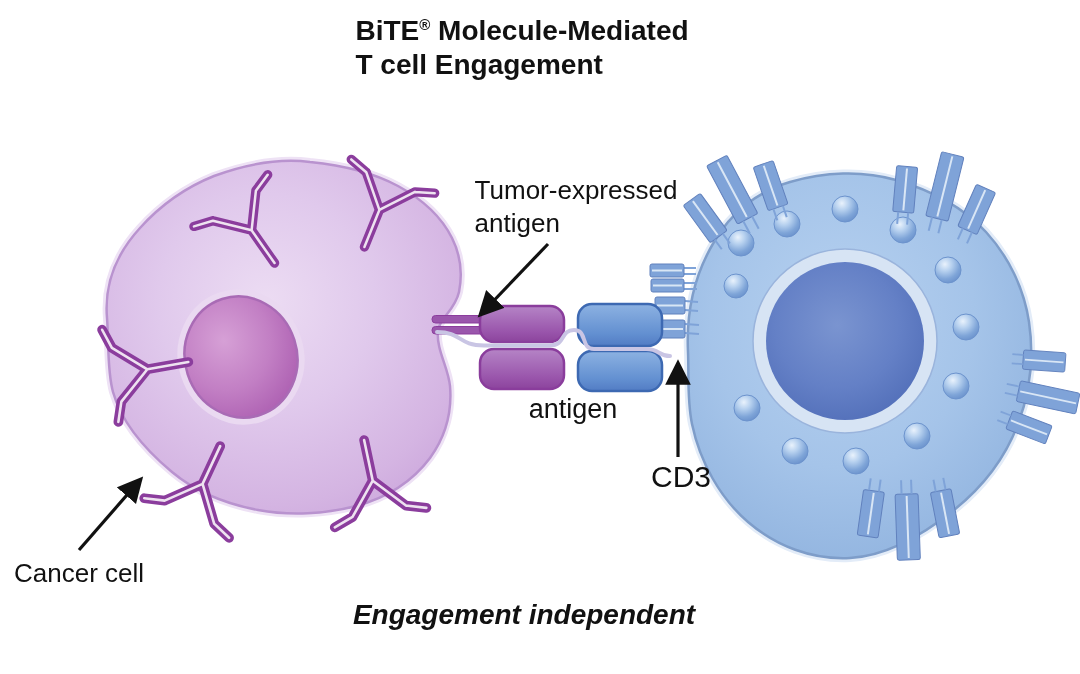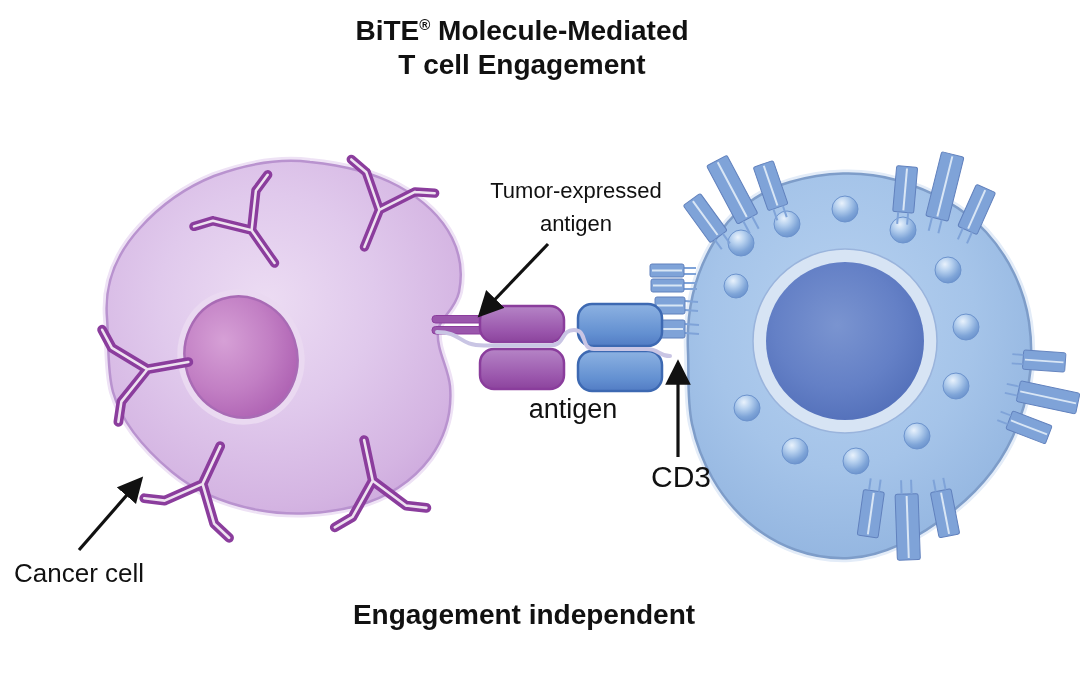--- a/index.html
+++ b/index.html
@@ -5,29 +5,29 @@
   html,body{margin:0;padding:0;background:#fff;}
   .stage{
     position:relative;
     width:1080px;height:674px;
     background:#ffffff;
     overflow:hidden;
     font-family:"Liberation Sans", sans-serif;
     color:#111;
   }
   .stage svg{position:absolute;left:0;top:0;}
-  .lbl{position:absolute;transform:translateX(-50%);text-align:center;white-space:nowrap;}
+  .lbl{position:absolute;transform:translateX(-50%);text-align:left;white-space:nowrap;}
   .title{left:522px;top:8px;font-size:28px;line-height:34px;font-weight:700;}
   .title sup{font-size:15px;}
-  .tumor-lbl{left:576px;top:174px;font-size:22px;line-height:33px;font-weight:400;}
+  .tumor-lbl{left:576px;top:174px;font-size:26px;line-height:33px;font-weight:400;}
   .bite-lbl{left:573px;top:392px;font-size:27px;line-height:35px;font-weight:400;}
   .bite-lbl sup{font-size:14px;}
   .cd3-lbl{left:681px;top:462px;font-size:30px;line-height:30px;font-weight:400;}
   .cancer-lbl{left:79px;top:558px;font-size:26px;line-height:30px;font-weight:400;}
-  .caption{left:524px;top:597px;font-size:28px;line-height:36px;font-weight:700;}
+  .caption{left:524px;top:597px;font-size:28px;line-height:36px;font-weight:700;font-style:italic;}
 </style>
 </head>
 <body>
 
 <div class="stage">
 
   <svg width="1080" height="674" viewBox="0 0 1080 674">
     <defs>
       <radialGradient id="gCancer" cx="45%" cy="40%" r="68%">
         <stop offset="0%" stop-color="#ecdcf3"></stop>

